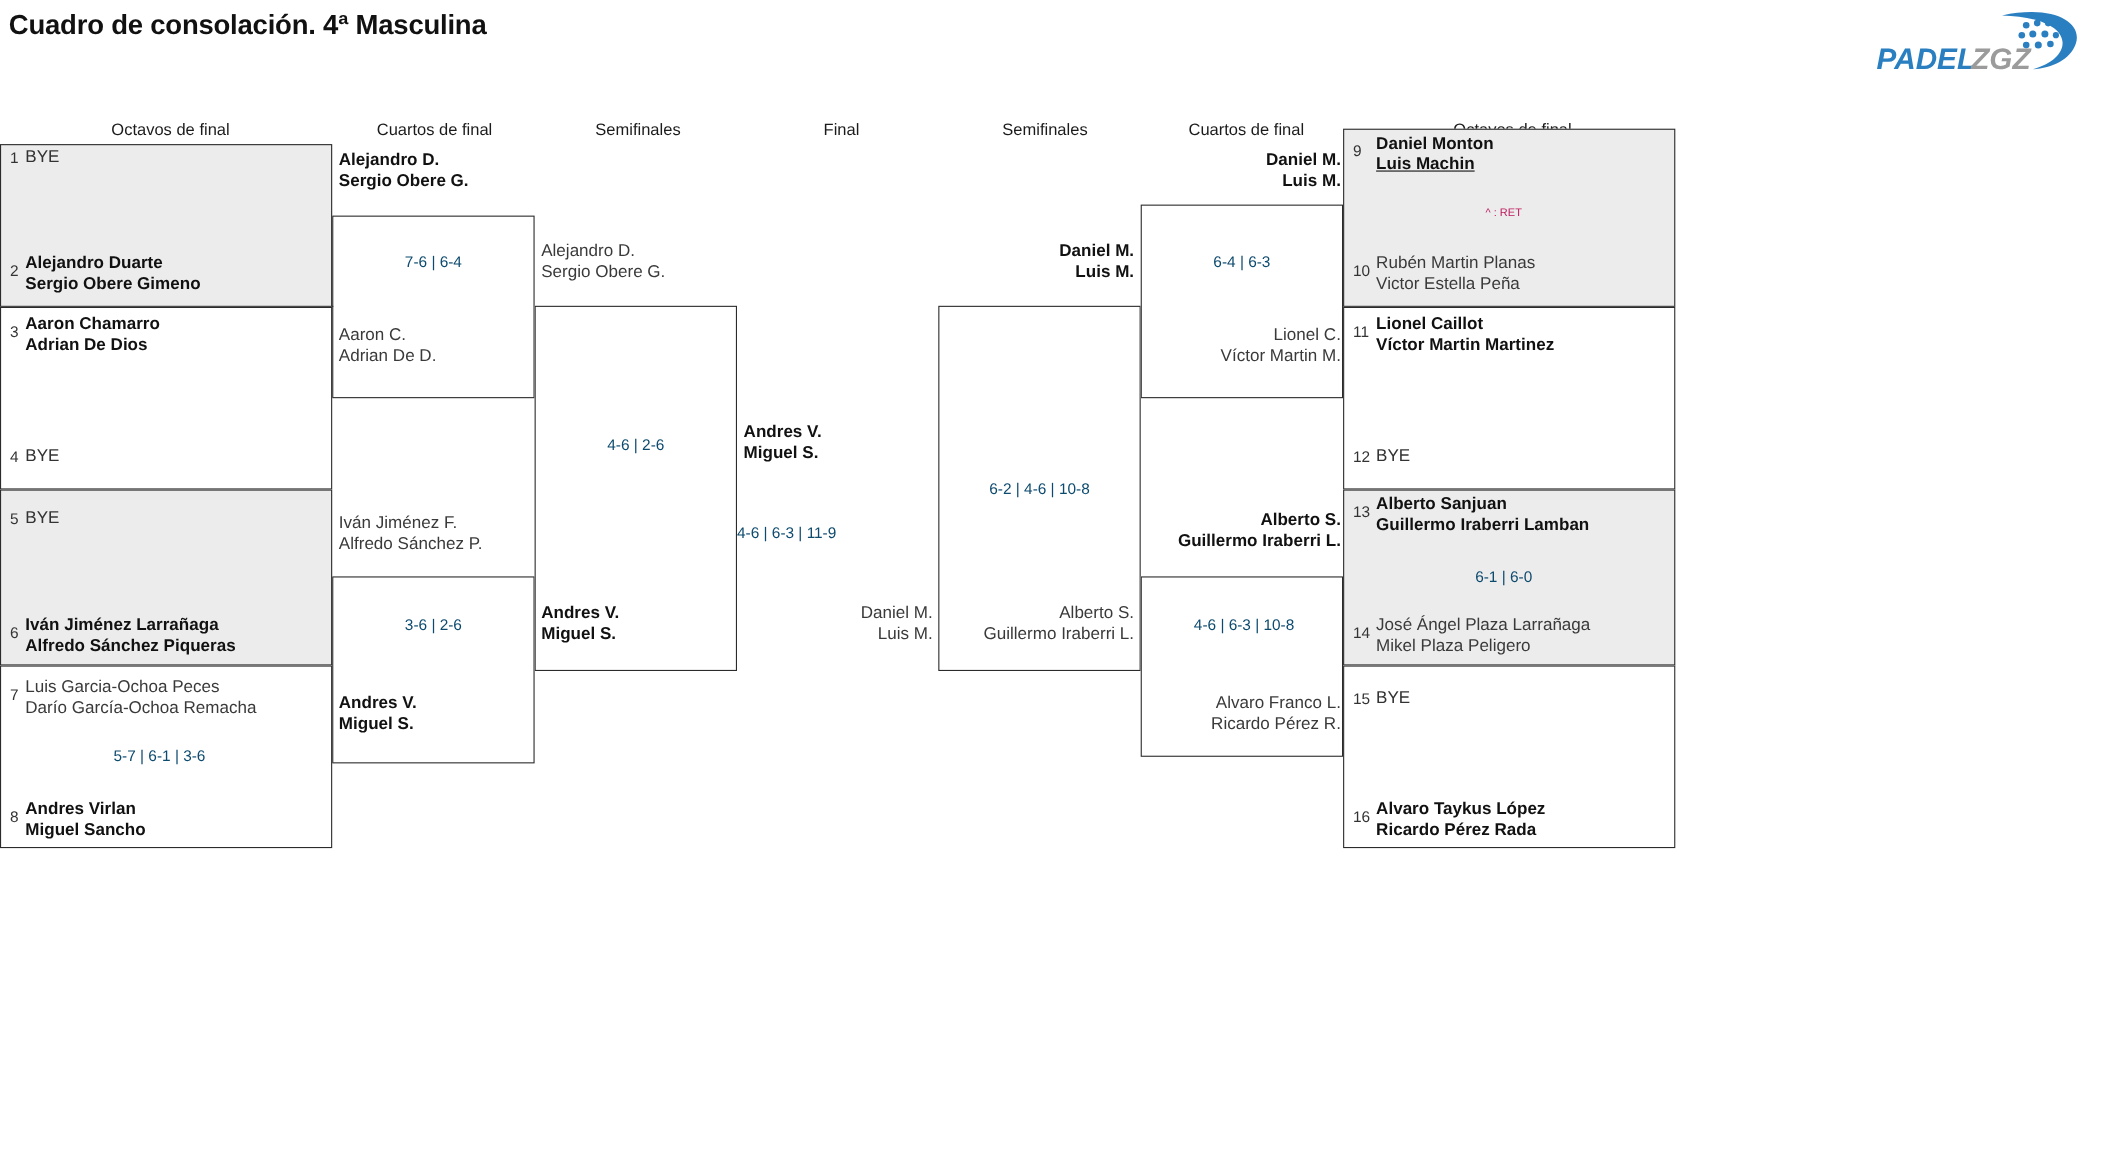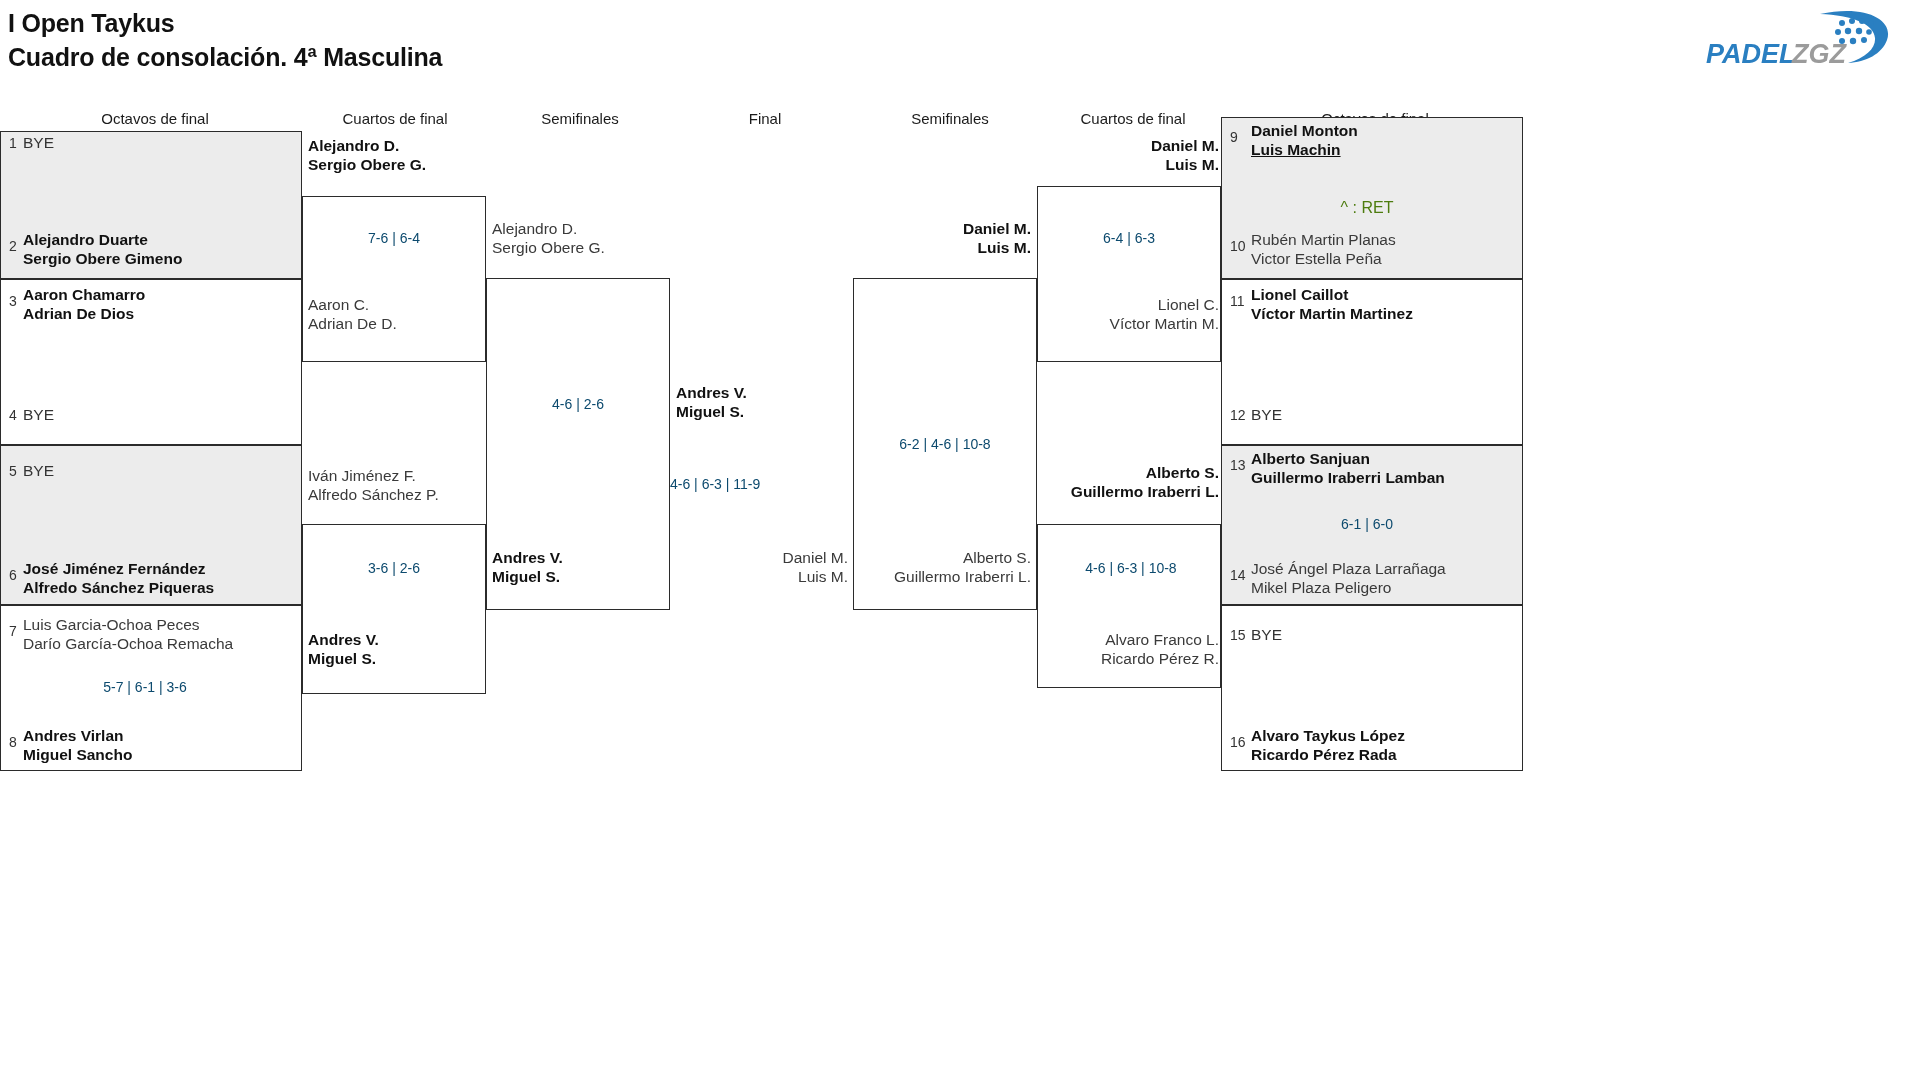--- a/index.html
+++ b/index.html
@@ -47,33 +47,32 @@
   }
   .nm.win { font-weight: 700; color: #111; }
   .nm.lose { font-weight: 400; color: #3a3a3a; }
   .nm.bye  { font-weight: 400; color: #333; }
 
   .score {
     position: absolute; font-size: 14px; color: #0c4a6e;
     white-space: nowrap;
   }
   .ret {
-    position: absolute; font-size: 16px; color: #4d7c0f; white-space: nowrap; margin-top: 11px;
+    position: absolute; font-size: 10px; color: #be185d; white-space: nowrap;
   }
 
   .lbl-l { text-align: left; }
   .lbl-r { text-align: right; }
 </style>
 </head>
 <body>
 
 <div id="root">
 
   <div class="title-block">
-    <div class="title-line">I Open Taykus</div>
     <div class="title-line">Cuadro de consolación. 4ª Masculina</div>
   </div>
 
   <div class="logo">
     <svg viewBox="0 0 230 66" width="230" height="66">
       <path d="M150 8 C196 -2 224 14 217 34 C212 48 196 56 178 57 C196 52 206 42 205 32 C204 18 182 9 150 8 Z" fill="#2a7fc1"></path>
       <g fill="#2a7fc1">
         <circle cx="172" cy="17" r="3"></circle>
           <circle cx="182" cy="15" r="3"></circle>
         <circle cx="192" cy="15" r="3"></circle>
@@ -121,21 +120,21 @@
   <div class="slot" style="left:0px; top:403px; width:302px;">
     <span class="seedno" style="left:9px;  top:4px;">4</span>
     <div class="nm bye lbl-l" style="position:absolute;left:23px;top:2px;">BYE</div>
   </div>
   <div class="slot" style="left:0px; top:459px; width:302px;">
     <span class="seedno" style="left:9px;  top:4px;">5</span>
     <div class="nm bye lbl-l" style="position:absolute;left:23px;top:2px;">BYE</div>
   </div>
   <div class="slot" style="left:0px; top:551px; width:302px;">
     <span class="seedno" style="left:9px;  top:16px;">6</span>
-    <div class="nm win lbl-l" style="position:absolute;left:23px;top:8px;">José Jiménez Fernández</div>
+    <div class="nm win lbl-l" style="position:absolute;left:23px;top:8px;">Iván Jiménez Larrañaga</div>
     <div class="nm win lbl-l" style="position:absolute;left:23px;top:27px;">Alfredo Sánchez Piqueras</div>
   </div>
   <div class="slot" style="left:0px; top:607px; width:302px;">
     <span class="seedno" style="left:9px;  top:16px;">7</span>
     <div class="nm lose lbl-l" style="position:absolute;left:23px;top:8px;">Luis Garcia-Ochoa Peces</div>
     <div class="nm lose lbl-l" style="position:absolute;left:23px;top:27px;">Darío García-Ochoa Remacha</div>
   </div>
   <div class="score" style="left:0px; top:679px; width:290px; text-align:center;">5-7 | 6-1 | 3-6</div>
   <div class="slot" style="left:0px; top:718px; width:302px;">
     <span class="seedno" style="left:9px;  top:16px;">8</span>

